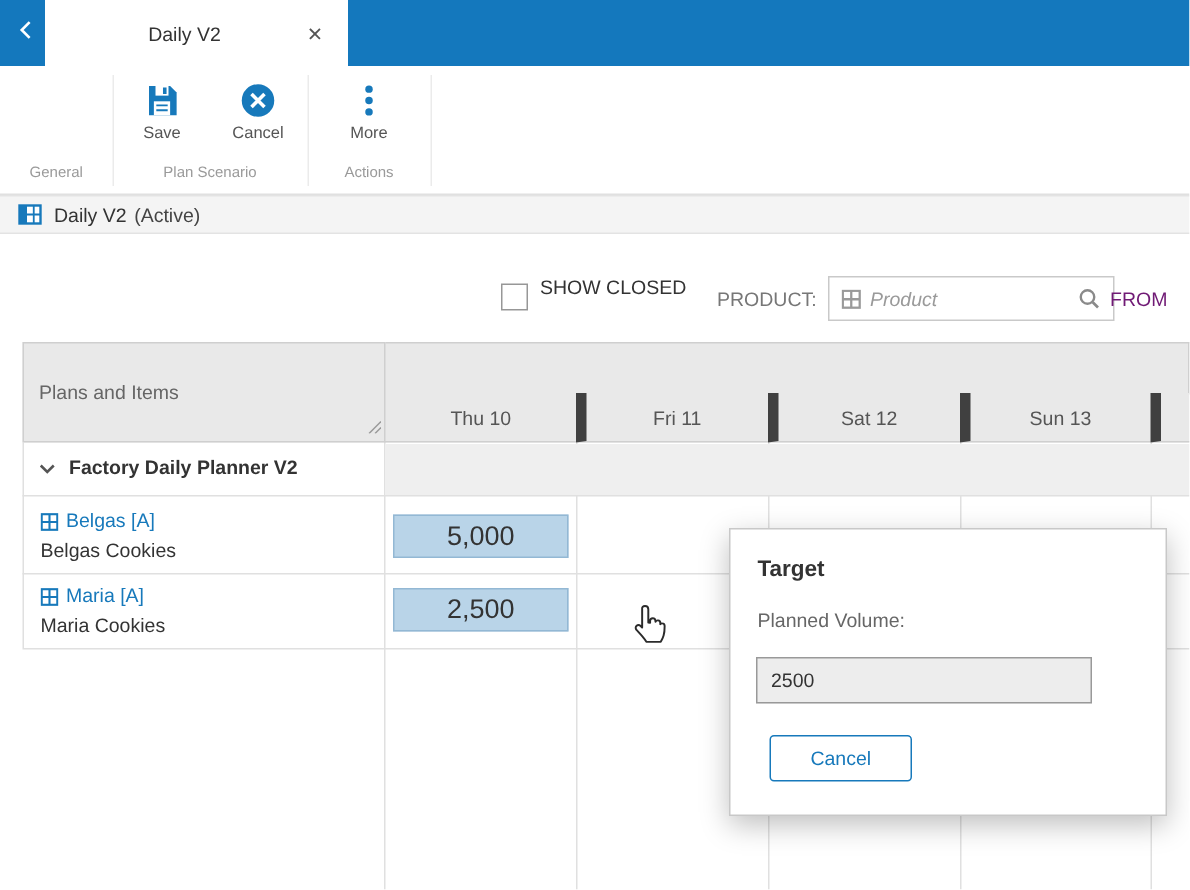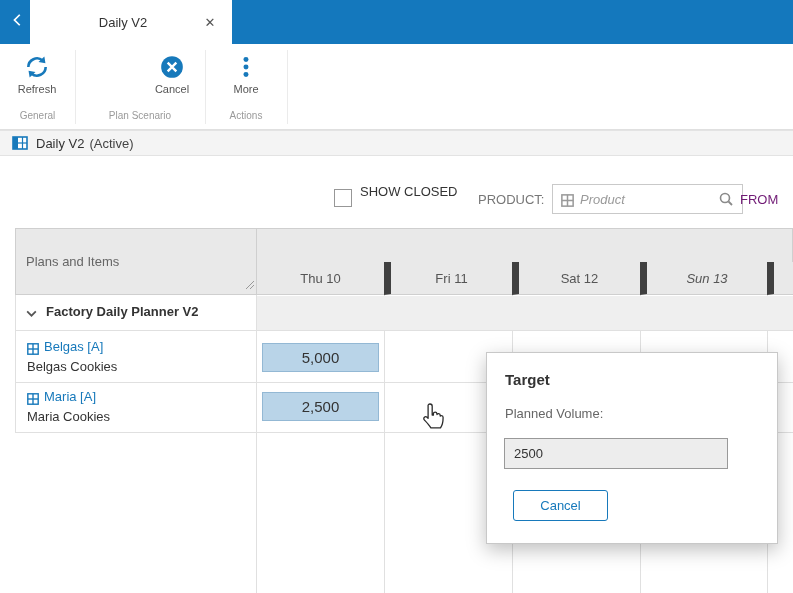--- a/index.html
+++ b/index.html
@@ -48,21 +48,21 @@
 
   
   .hcell { position:absolute; background:#e9e9e9; border:1px solid #cfcfcf; }
   #corner { left:15px; top:228px; width:242px; height:67px; display:flex; align-items:center; padding-left:10px; font-size:13px; color:#666; }
   #corner .rs { position:absolute; right:2px; bottom:2px; }
   #hstrip { left:256px; top:228px; width:537px; height:35px; border-left:none; border-bottom:none; }
   .daycell { position:absolute; top:262px; height:33px; background:#e9e9e9; border-bottom:1px solid #cfcfcf; border-left:7px solid #404040; display:flex; align-items:center; justify-content:center; font-size:13px; color:#555; cursor:pointer; }
   #col-thu { left:256px; width:128px; border-left:1px solid #cfcfcf; }
   #col-fri { left:384px; width:128px; }
   #col-sat { left:512px; width:128px; }
-  #col-sun { left:640px; width:127px;font-style:italic; }
+  #col-sun { left:640px; width:127px; }
   #col-x   { left:767px; width:26px; cursor:default; }
 
   .vline { position:absolute; width:1px; background:#e0e0e0; top:295px; height:298px; }
   #vl-0 { left:256px; } #vl-1 { left:384px; } #vl-2 { left:512px; } #vl-3 { left:640px; } #vl-4 { left:767px; }
   .hline { position:absolute; left:15px; width:778px; height:1px; background:#e0e0e0; }
   #hl-0 { top:330px; } #hl-1 { top:382px; } #hl-2 { top:432px; }
   #body-left { position:absolute; left:15px; top:295px; width:1px; height:137px; background:#e0e0e0; }
 
   #grouprow-right { position:absolute; left:257px; top:296px; width:536px; height:34px; background:#efefef; }
   .chev { position:absolute; left:25px; top:306px; width:13px; height:13px; cursor:pointer; }
@@ -71,21 +71,21 @@
   .rowico { position:absolute; width:12px; height:12px; color:#1779bb; }
   .rowlink { position:absolute; font-size:13px; color:#1779bb; cursor:pointer; }
   .rowsub { position:absolute; font-size:13px; color:#333; }
   #ico-belgas { left:27px; top:341px; }
   #link-belgas { left:44px; top:339px; }
   #sub-belgas { left:27px; top:359px; }
   #ico-maria { left:27px; top:391px; }
   #link-maria { left:44px; top:389px; }
   #sub-maria { left:27px; top:409px; }
 
-  .hl { position:absolute; left:262px; width:117px; height:29px; background:#b9d4e8; border:1px solid #93b8d4; display:flex; align-items:center; justify-content:center; font-size:15px; color:#333; cursor:pointer; }
+  .hl { position:absolute; left:262px; width:117px; height:29px; background:#b9d4e8; border:1px solid #93b8d4; display:flex; align-items:center; justify-content:center; font-size:18px; color:#333; cursor:pointer; }
   #hl-belgas { top:343px; }
   #hl-maria { top:392px; }
 
   
   .dialog { position:absolute; left:486px; top:352px; width:292px; height:192px; background:#fff; border:1px solid #c8c8c8; box-shadow:0 6px 18px rgba(0,0,0,0.25); z-index:50; }
   .dialog .dtitle { position:absolute; left:18px; top:18px; font-size:15px; font-weight:bold; color:#333; }
   .dialog .dlabel { position:absolute; left:18px; top:53px; font-size:13px; color:#666; }
   .dialog .dinput { position:absolute; left:17px; top:85px; width:224px; height:31px; background:#ededed; border:1px solid #999; padding-left:9px; font-size:13px; color:#333; font-family:"Liberation Sans", sans-serif; outline:none; }
   .dbtn { position:absolute; top:137px; height:31px; border-radius:3px; font-size:13px; font-family:"Liberation Sans", sans-serif; display:flex; align-items:center; justify-content:center; cursor:pointer; }
   #btn-dlg-cancel { left:26px; width:95px; background:#fff; border:1px solid #1779bb; color:#1779bb; }
@@ -105,30 +105,32 @@
         </svg>
     </span>
   </div>
   <div class="tab">
     <span class="tab-title">Daily V2</span>
     <span class="tab-close">✕</span>
   </div>
 </div>
 
 <div class="toolbar">
-  <div class="tbtn" id="btn-refresh">
+  <div class="tbtn" id="btn-save">
     <span class="ic">
       <svg viewBox="0 0 24 24" width="26" height="26">
-        <path d="M4 12 a8 8 0 0 1 13.2-6" stroke="#1779bb" stroke-width="2.4" fill="none"></path>
-        <polygon points="18.8,2.2 19.8,8.6 13.4,7.4" fill="#1779bb"></polygon>
-        <path d="M20 12 a8 8 0 0 1 -13.2 6" stroke="#1779bb" stroke-width="2.4" fill="none"></path>
-        <polygon points="5.2,21.8 4.2,15.4 10.6,16.6" fill="#1779bb"></polygon>
+        <path d="M4 3 h13 l4 4 v14 h-17 z" fill="#1779bb"></path>
+        <rect x="8" y="3" width="8" height="6" fill="#fff"></rect>
+        <rect x="12.6" y="4" width="2.2" height="4" fill="#1779bb"></rect>
+        <rect x="7" y="12.5" width="10" height="8.5" fill="#fff"></rect>
+        <line x1="8.5" y1="15" x2="15.5" y2="15" stroke="#1779bb" stroke-width="1.2"></line>
+        <line x1="8.5" y1="18" x2="15.5" y2="18" stroke="#1779bb" stroke-width="1.2"></line>
       </svg>
     </span>
-    <span class="lbl">Refresh</span>
+    <span class="lbl">Save</span>
   </div>
   <div class="tbtn" id="btn-cancel">
     <span class="ic">
       <svg viewBox="0 0 24 24" width="26" height="26">
         <circle cx="12" cy="12" r="10" fill="#1779bb"></circle>
         <path d="M8 8 L16 16 M16 8 L8 16" stroke="#fff" stroke-width="2.2"></path>
       </svg>
     </span>
     <span class="lbl">Cancel</span>
   </div>

